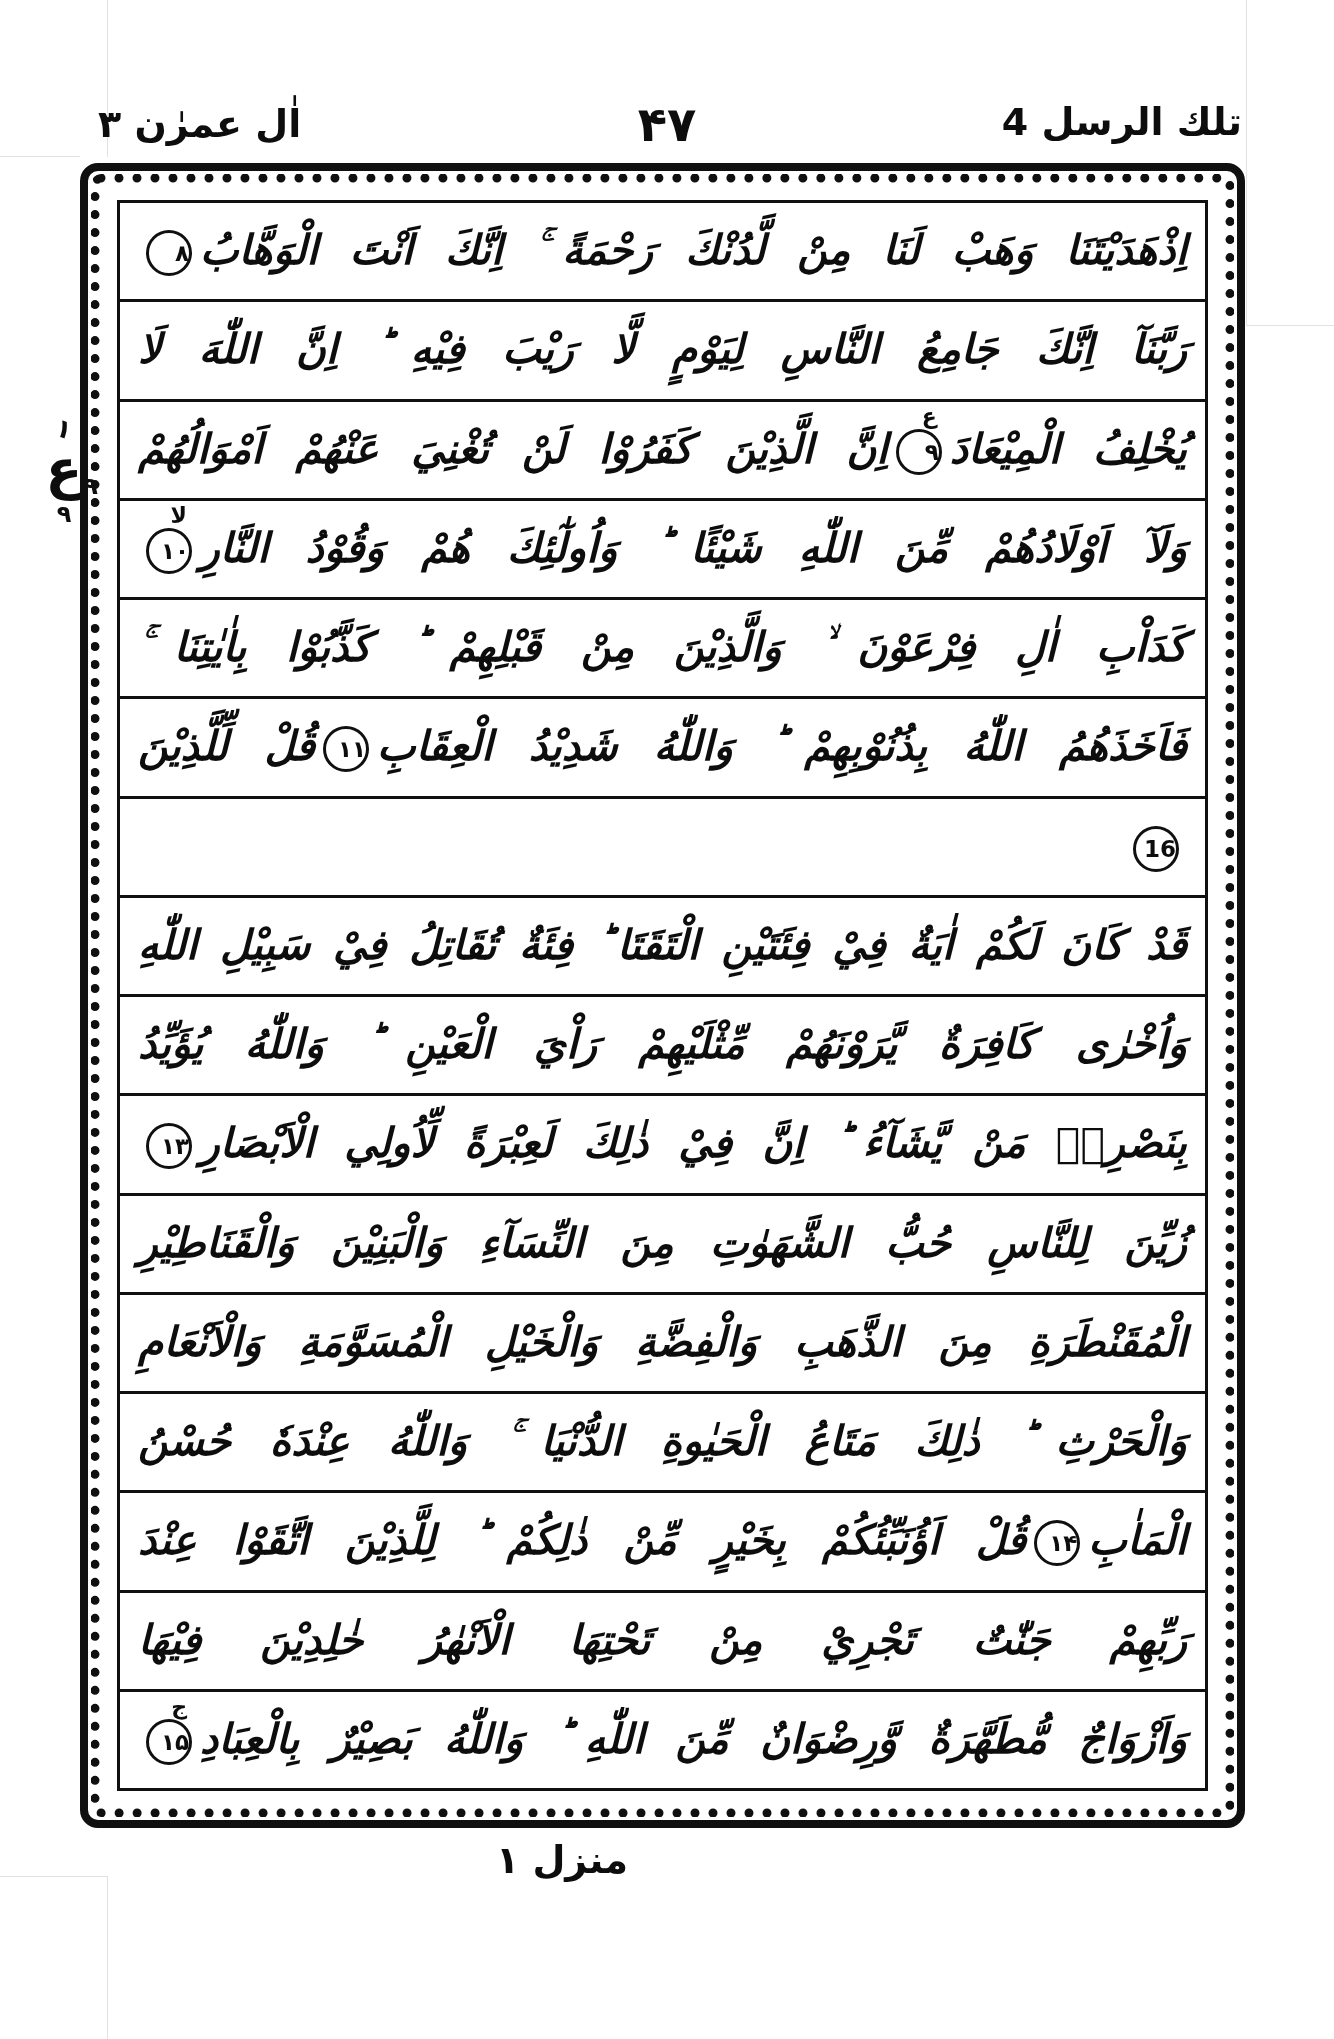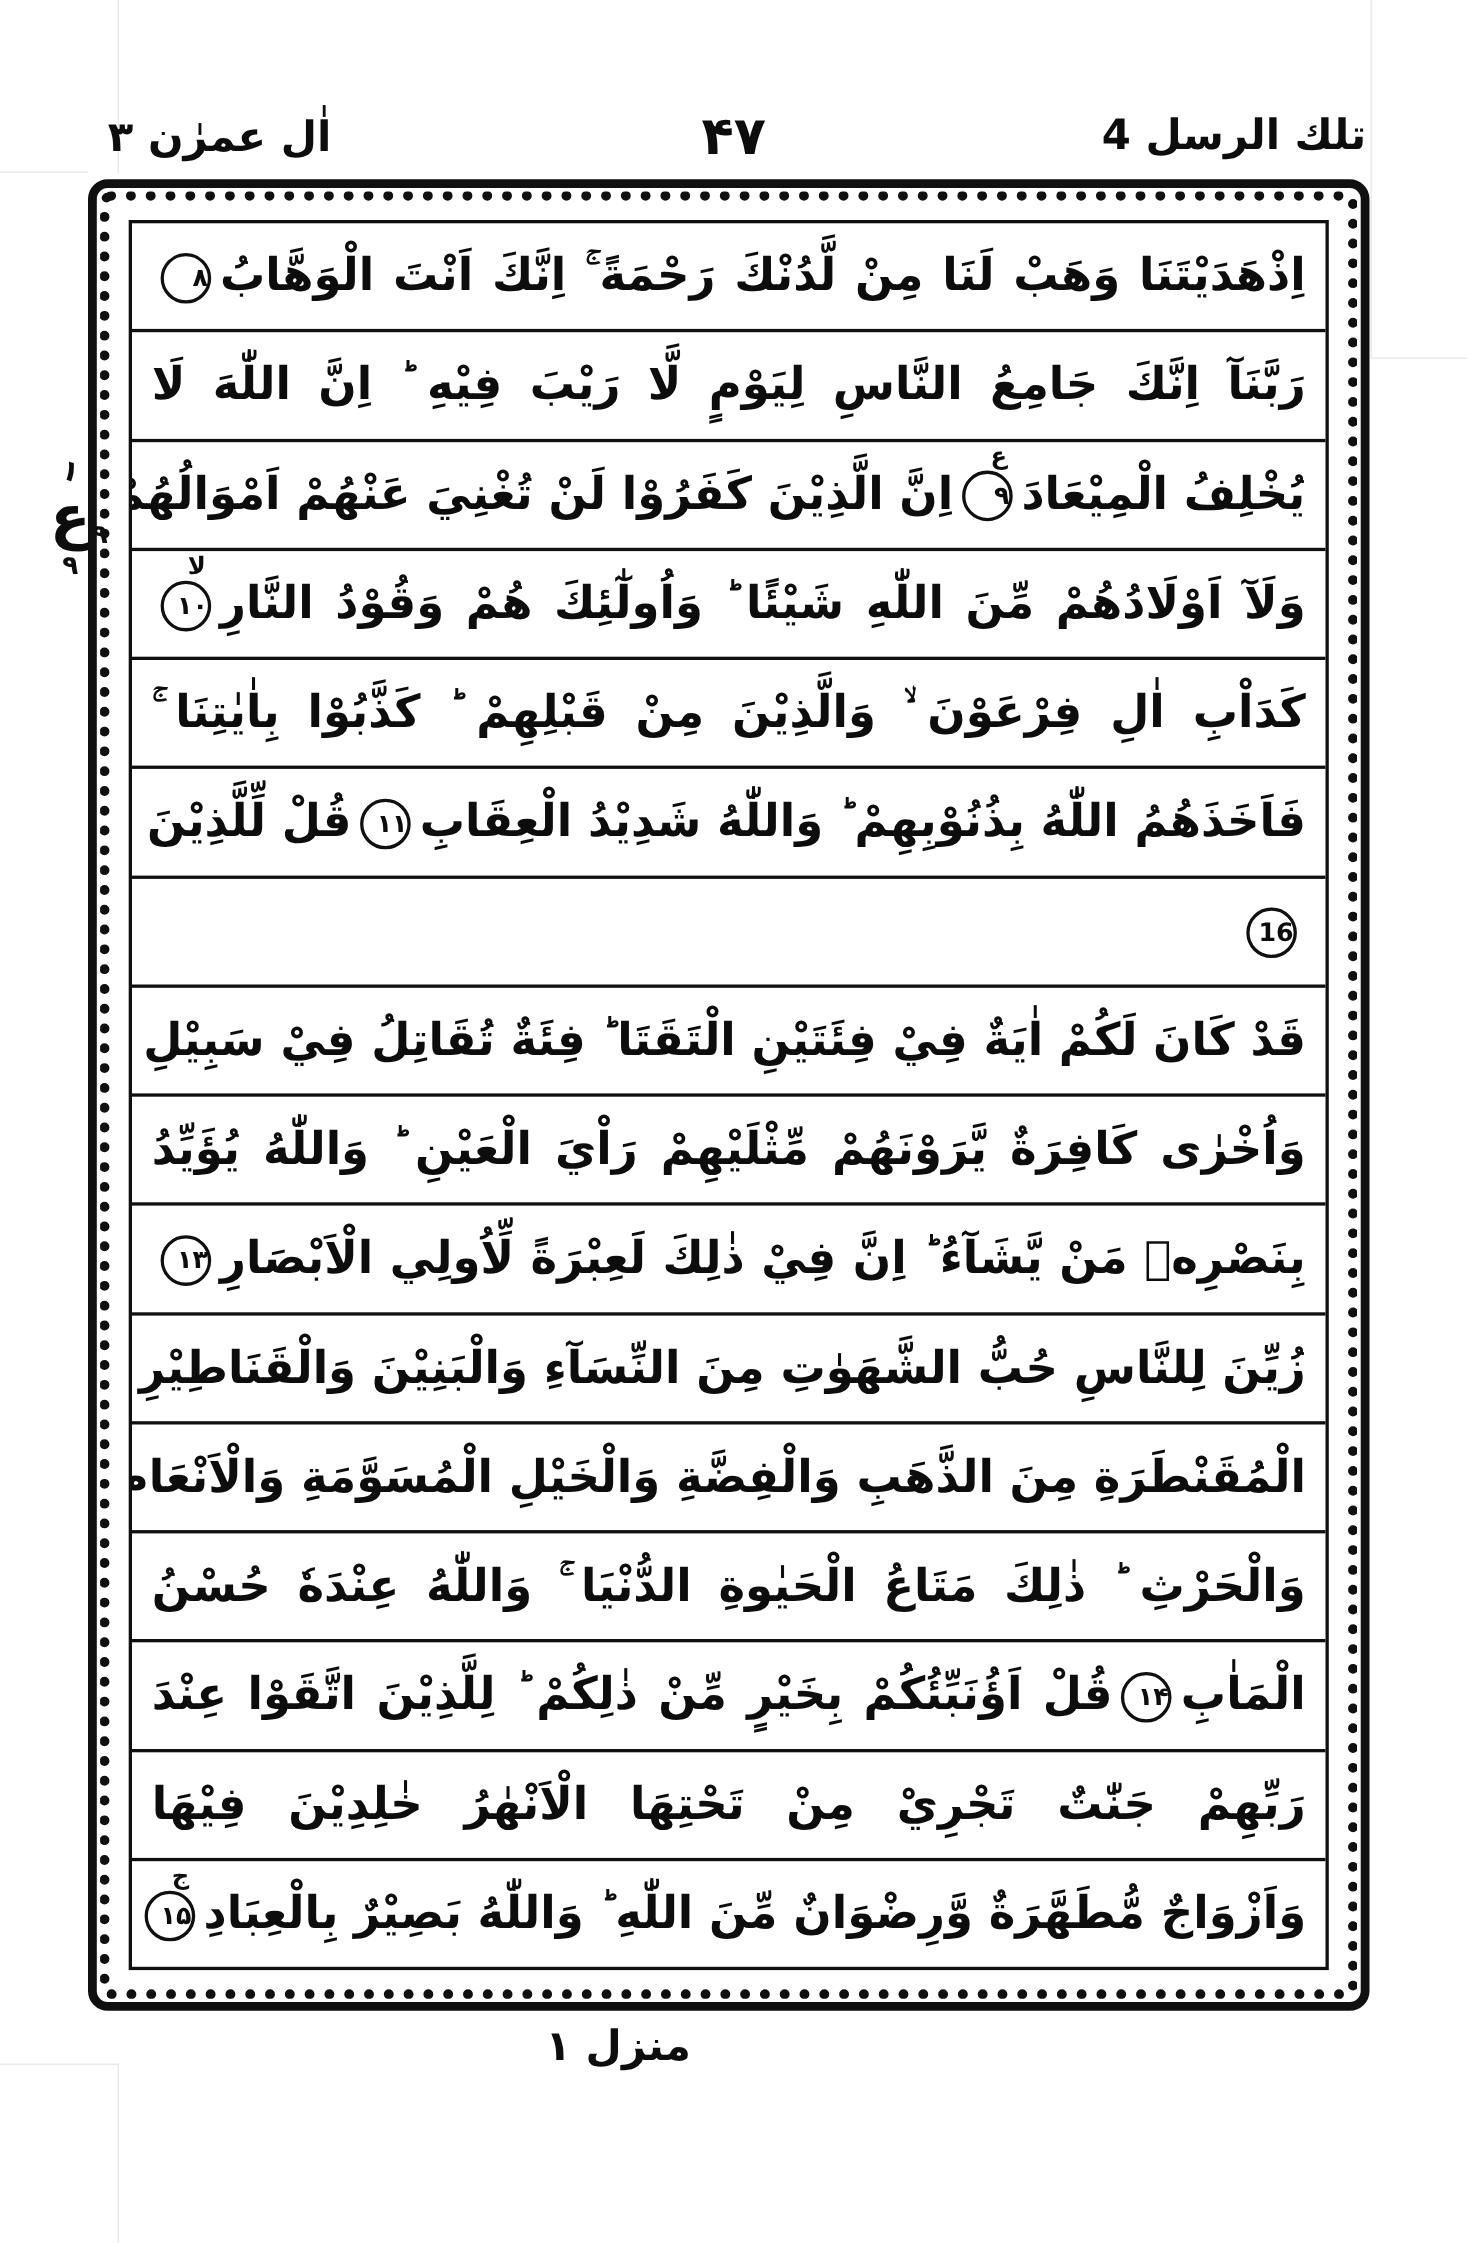--- a/index.html
+++ b/index.html
@@ -27,21 +27,21 @@
          box-sizing:border-box; border:8px solid #101010; border-radius:18px;}
   .bead{position:absolute; inset:3px; border:9px dotted #101010; border-radius:10px;}
   .inner{position:absolute; inset:17px; border:3px solid #101010;
          display:flex; flex-direction:column;}
   
   .row{flex:1; border-bottom:3px solid #101010; padding:0 18px;
        direction:rtl; text-align:justify; text-align-last:justify;
        font-weight:bold; font-size:41px; line-height:95px;
        white-space:nowrap; overflow:hidden;}
   .row:last-child{border-bottom:none;}
-  .seg{display:inline;}
+  .seg{display:inline;font-style:italic;}
   .vc{display:inline-block; width:46px; height:46px; box-sizing:border-box;
       border:3px solid #101010; border-radius:50%;
       text-align:center; vertical-align:middle; position:relative; margin:0 8px;}
   .vn{display:block; font-size:23px; line-height:40px; font-weight:bold; text-align:center;}
   .vsup{position:absolute; top:-26px; right:2px; font-size:22px; line-height:1; font-weight:bold;}
   
   .footer{position:absolute; top:1838px; left:0; width:1124px; text-align:center;
           font-size:38px; font-weight:bold;}
 </style>
 </head>

